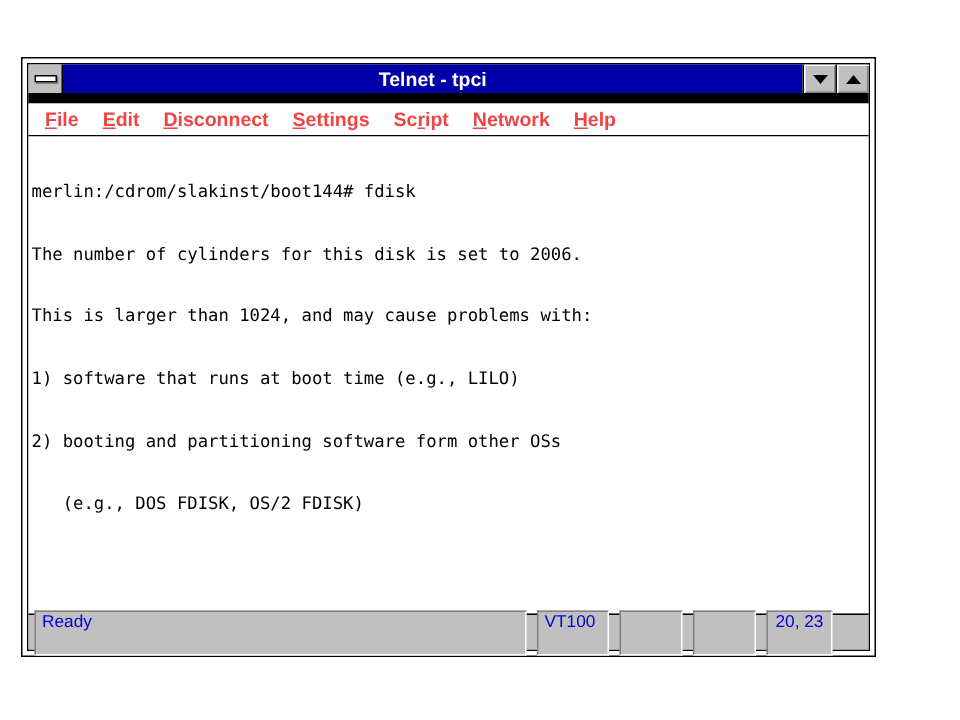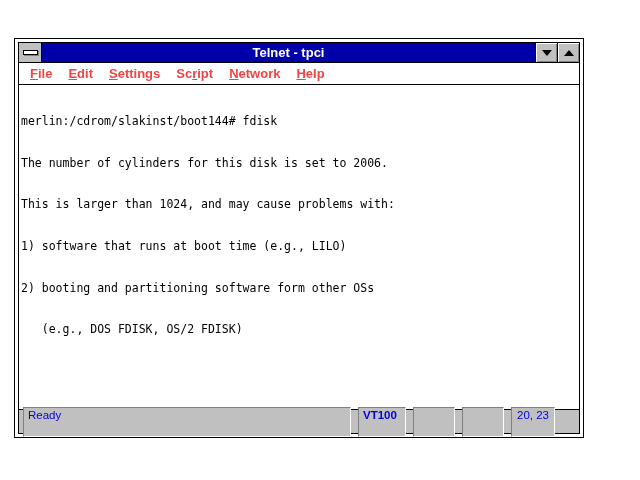--- a/index.html
+++ b/index.html
@@ -15,21 +15,21 @@
     box-sizing:border-box; background:#ffffff;
     border:1px solid #000000; padding:3px;
   }
   .window-inner {
     box-sizing:border-box; height:100%;
     border:1px solid #000000; background:#ffffff;
     display:flex; flex-direction:column;
   }
 
   
-  .titlebar { height:19px; flex-shrink:0; display:flex; border-bottom:1px solid #000000; }
+  .titlebar { height:19px; flex-shrink:0; display:flex; border-bottom:7px solid #000000; }
   .sysmenu {
     width:22px; background:#c0c0c0; border-right:1px solid #000000;
     display:flex; align-items:center; justify-content:center; cursor:default;
   }
   .sysmenu-glyph {
     width:13px; height:3px; background:#ffffff;
     border:1px solid #000000; box-shadow:1px 1px 0 #808080;
   }
   .title-area {
     flex:1; background:#0000a8; color:#ffffff;
@@ -70,21 +70,21 @@
     font-size:11.5px; color:#0000e0;
   }
   .panel {
     box-sizing:border-box; height:30px; line-height:15px; padding:0 4px;
     background:#c0c0c0;
     border-top:1px solid #808080; border-left:1px solid #808080;
     border-bottom:1px solid #ffffff; border-right:1px solid #ffffff;
     white-space:nowrap; overflow:hidden;
   }
   .panel-ready { flex:1; }
-  .panel-vt { width:48px;font-weight:bold; }
+  .panel-vt { width:48px; }
   .panel-empty { width:42px; }
   .panel-pos { width:44px; margin-right:20px; text-align:center; }
 </style>
 </head>
 <body>
 
 <div class="window">
   <div class="window-inner">
 
     <div class="titlebar">
@@ -96,20 +96,21 @@
         <span class="tri-down"></span>
       </div>
       <div class="win-btn">
         <span class="tri-up"></span>
       </div>
     </div>
 
     <div class="menubar">
       <span class="menu-item"><span></span><span class="mnemonic">F</span><span>ile</span></span>
       <span class="menu-item"><span></span><span class="mnemonic">E</span><span>dit</span></span>
+      <span class="menu-item"><span></span><span class="mnemonic">D</span><span>isconnect</span></span>
       <span class="menu-item"><span></span><span class="mnemonic">S</span><span>ettings</span></span>
       <span class="menu-item"><span>Sc</span><span class="mnemonic">r</span><span>ipt</span></span>
       <span class="menu-item"><span></span><span class="mnemonic">N</span><span>etwork</span></span>
       <span class="menu-item"><span></span><span class="mnemonic">H</span><span>elp</span></span>
     </div>
 
     <div class="terminal">
       <div class="term-line">merlin:/cdrom/slakinst/boot144# fdisk</div>
       <div class="term-line">The number of cylinders for this disk is set to 2006.</div>
       <div class="term-line">This is larger than 1024, and may cause problems with:</div>

